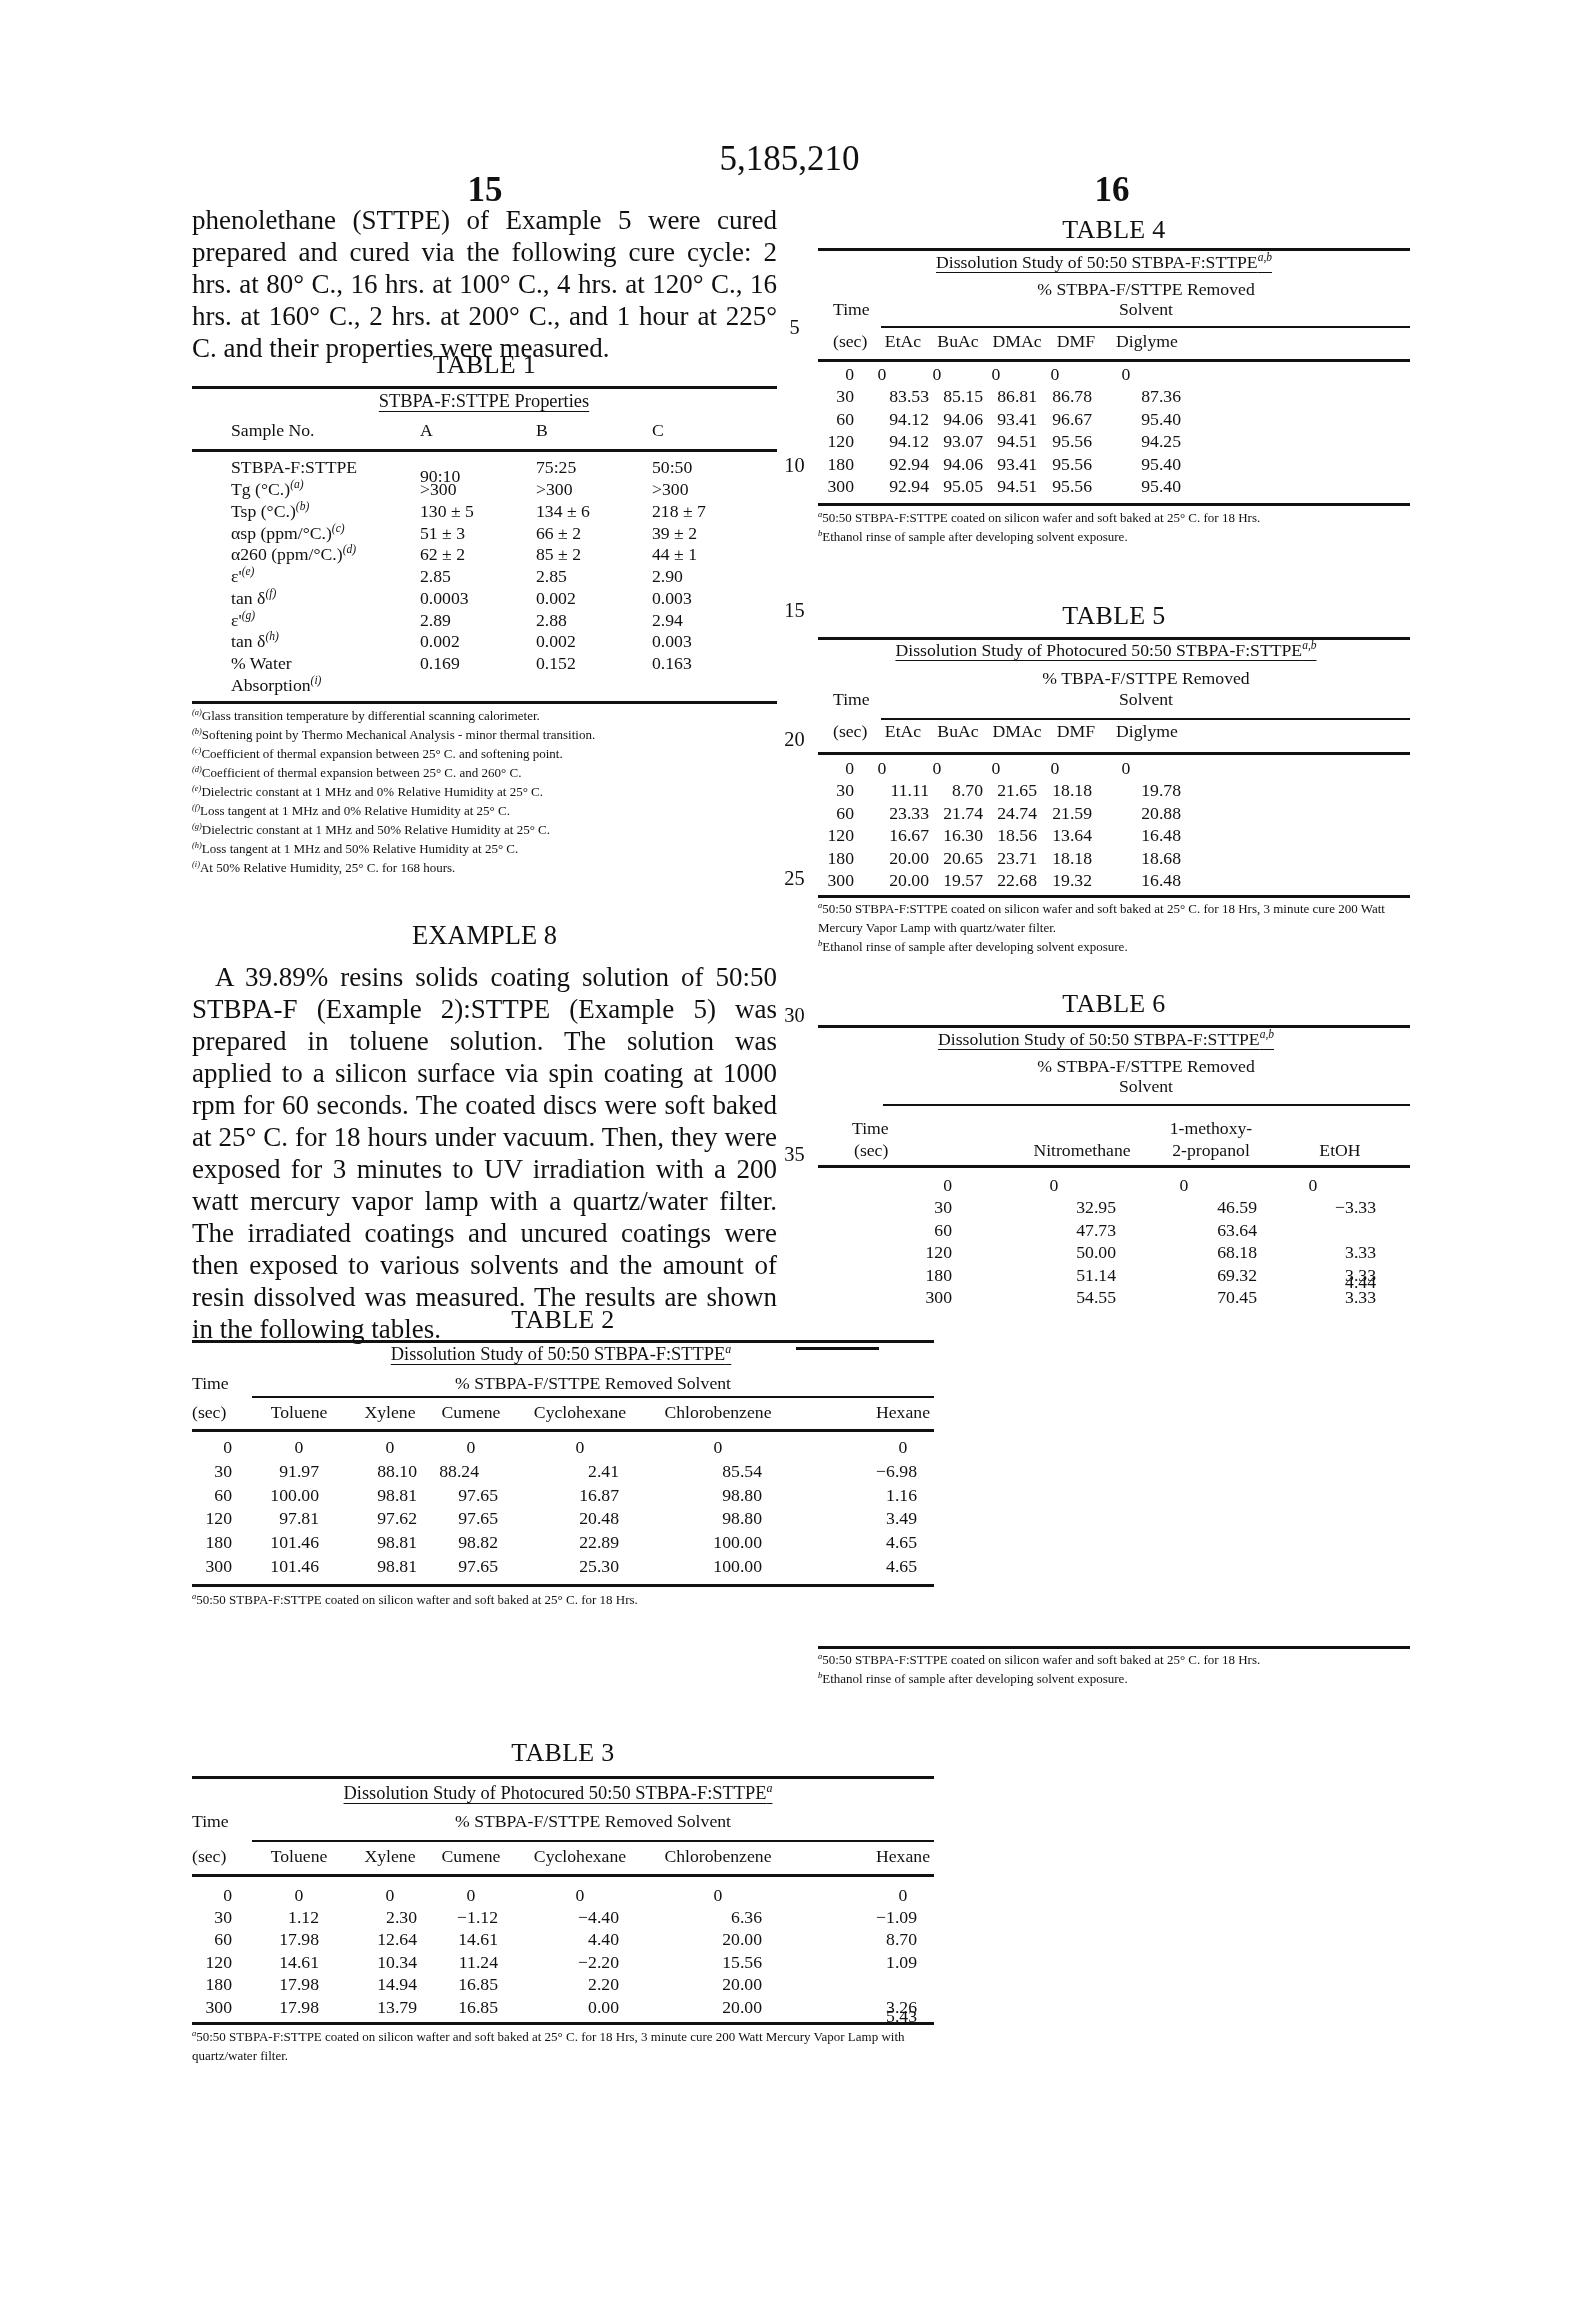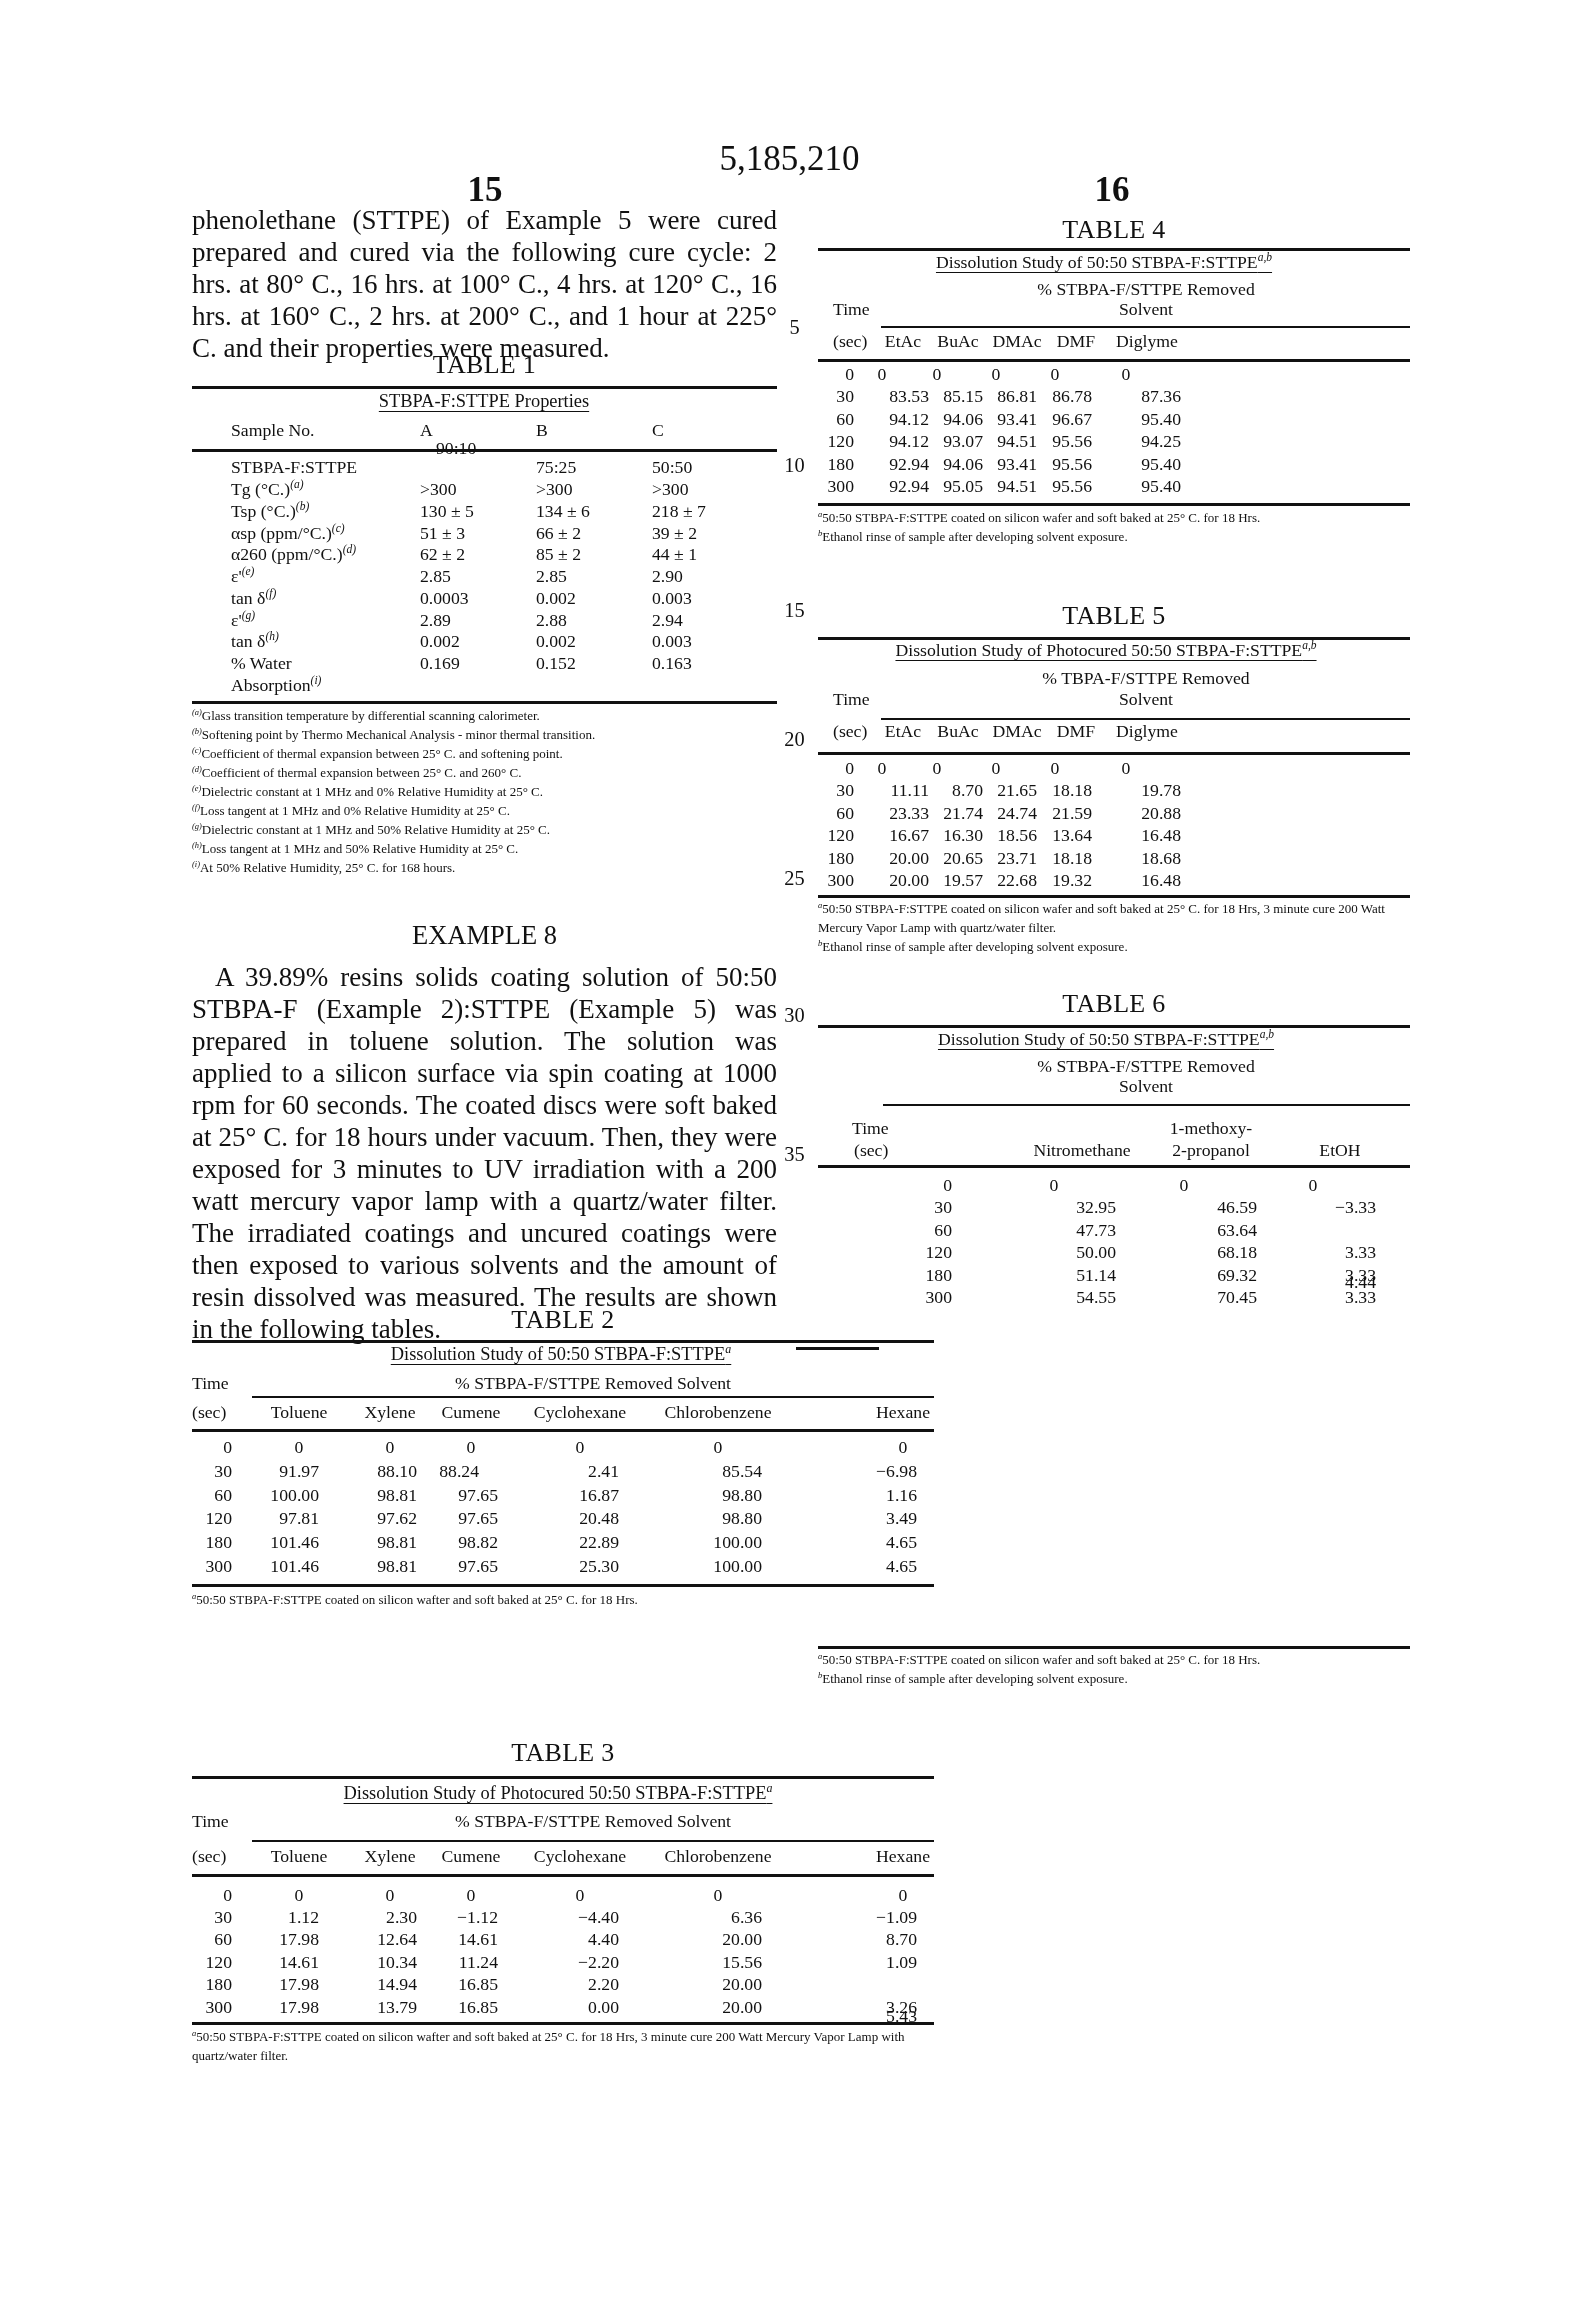--- a/index.html
+++ b/index.html
@@ -44,21 +44,21 @@
   <div class="rule-thick" style="left:192px; top:386px; width:585px;"></div>
   <div class="abs c" style="left:348px; top:391px; width:272px; font-size:18.4px;"><span class="under">STBPA-F:STTPE Properties</span></div>
   <div class="cell" style="left:231px; top:420px;">Sample No.</div>
   <div class="cell" style="left:420px; top:420px;">A</div>
   <div class="cell" style="left:536px; top:420px;">B</div>
   <div class="cell" style="left:652px; top:420px;">C</div>
   <div class="rule-thick" style="left:192px; top:449px; width:585px;"></div>
 
   <div id="t1rows">
       <div class="cell" style="left: 231px; top: 457px;"><span>STBPA-F:STTPE</span></div>
-      <div class="cell" style="left: 420px; top: 438px; margin-left: 16px;">90:10</div>
+      <div class="cell" style="left: 420px; top: 466px;">90:10</div>
       <div class="cell" style="left: 536px; top: 457px;">75:25</div>
       <div class="cell" style="left: 652px; top: 457px;">50:50</div>
       <div class="cell" style="left: 231px; top: 479px;"><span>Tg (°C.)</span><sup>(a)</sup></div>
       <div class="cell" style="left: 420px; top: 479px;">&gt;300</div>
       <div class="cell" style="left: 536px; top: 479px;">&gt;300</div>
       <div class="cell" style="left: 652px; top: 479px;">&gt;300</div>
       <div class="cell" style="left: 231px; top: 501px;"><span>Tsp (°C.)</span><sup>(b)</sup></div>
       <div class="cell" style="left: 420px; top: 501px;">130 ± 5</div>
       <div class="cell" style="left: 536px; top: 501px;">134 ± 6</div>
       <div class="cell" style="left: 652px; top: 501px;">218 ± 7</div>

